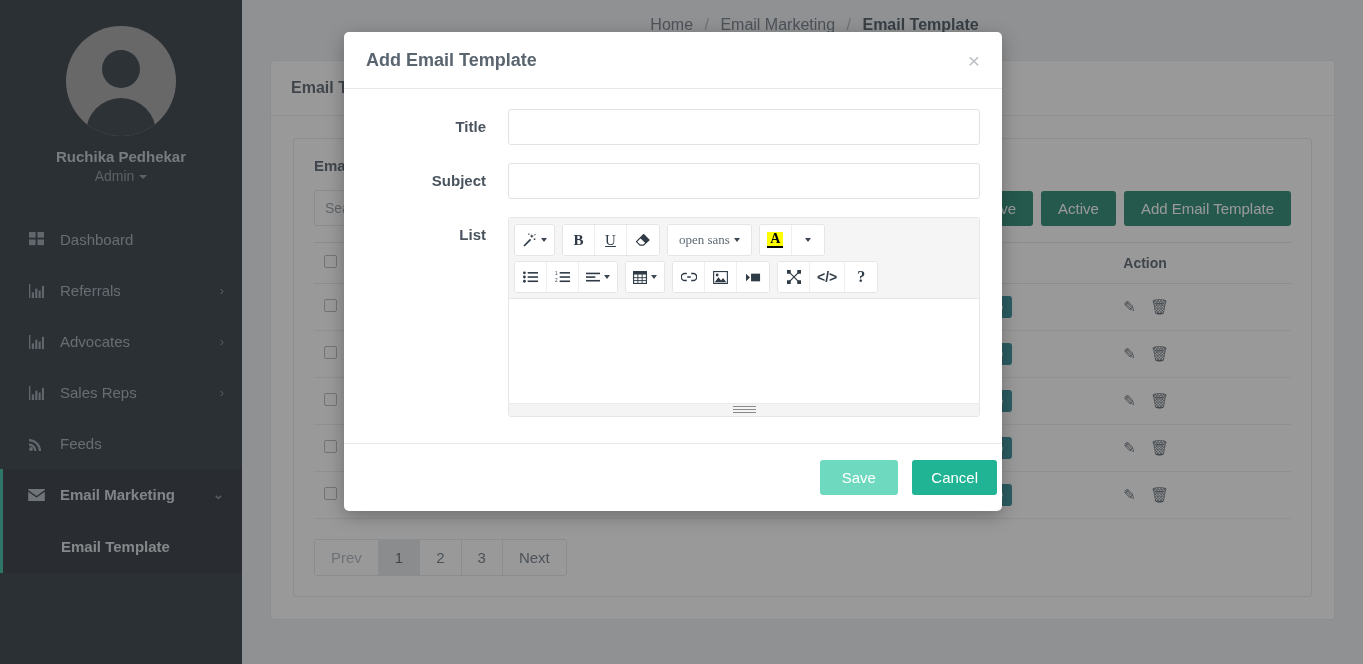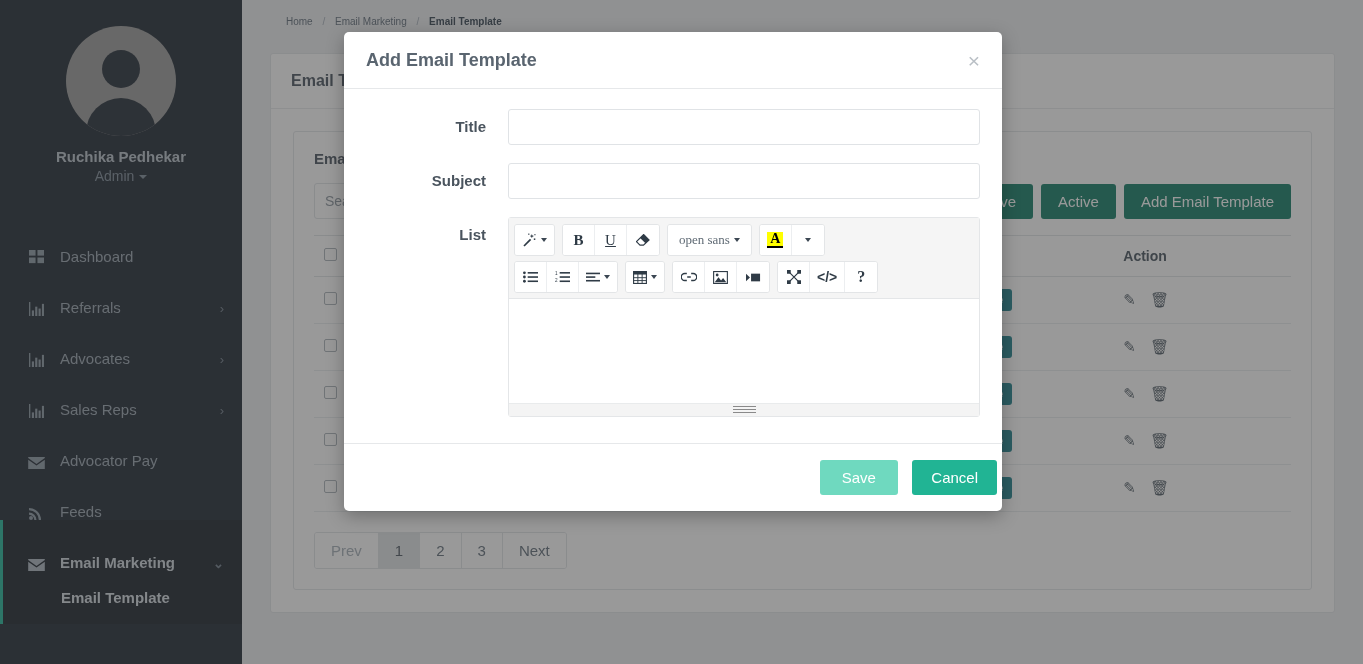--- a/index.html
+++ b/index.html
@@ -36,21 +36,21 @@
   }
   .p-role { margin-top: 3px; color: #7c8a97; font-size: 14px; }
   .caret-d {
     display: inline-block; width: 0; height: 0; margin-left: 5px;
     border-left: 4px solid transparent; border-right: 4px solid transparent;
     border-top: 4px solid #7c8a97; vertical-align: middle;
   }
 
   .nav { margin-top: 30px; }
   .nav-item {
-    display: flex; align-items: flex-end; height: 51px; padding: 0 18px 0 26px;
+    display: flex; align-items: center; height: 51px; padding: 0 18px 0 26px;
     color: #97a3ae; font-size: 15px; position: relative; cursor: pointer;
   }
   .nav-item .ico {
     width: 20px; margin-right: 14px; display: inline-flex;
     align-items: center; justify-content: center; color: #8b98a4;
   }
   .nav-item .lbl { flex: 1; }
   .nav-item.active {
     background: #161e27; color: #cdd5dc; font-weight: 600;
     border-left: 3px solid #1eb497; padding-left: 23px;
@@ -58,21 +58,21 @@
   .nav-sub {
     background: #161e27; height: 53px; display: flex; align-items: center;
     padding-left: 58px; color: #d4dbe1; font-size: 15px; font-weight: 600;
     border-left: 3px solid #1eb497; cursor: pointer;
   }
   .chev-r { color: #6f7d8a; font-size: 13px; }
 
   
   .content { position: absolute; left: 242px; top: 0; right: 0; bottom: 0; background: #eceef1; }
   .breadcrumb {
-    padding: 16px 0 0 44px; font-size: 10px; color: #5f6c78;
+    padding: 16px 0 0 24px; font-size: 16px; color: #5f6c78; text-align: center;
   }
   .breadcrumb .sep { color: #a3adb6; margin: 0 7px; }
   .breadcrumb .crumb-cur { color: #32414f; font-weight: 700; }
 
   .panel {
     margin: 26px 28px 0 28px; background: #fff;
     border: 1px solid #e2e5e8; border-radius: 3px;
   }
   .panel-head {
     padding: 18px 20px; font-size: 16px; color: #46515c; font-weight: 600;
@@ -271,29 +271,20 @@
               <rect x="6.6" y="5" width="2.3" height="10"></rect>
               <rect x="10.2" y="7" width="2.3" height="8"></rect>
               <rect x="13.8" y="2" width="2.2" height="13"></rect>
             </svg>
         </span>
         <span class="lbl">Sales Reps</span>
         <span class="chev-r">›</span>
       </div>
 
 
-      <div class="nav-item">
-        <span class="ico">
-          <svg width="17" height="12" viewBox="0 0 18 13" fill="#8b98a4">
-              <path d="M0 1.2 L9 7.6 L18 1.2 L18 0 L0 0 Z"></path>
-              <path d="M0 2.9 L0 13 L18 13 L18 2.9 L9 9.2 Z"></path>
-            </svg>
-        </span>
-        <span class="lbl">Advocator Pay</span>
-      </div>
 
       <div class="nav-item">
         <span class="ico">
           <svg width="14" height="14" viewBox="0 0 14 14" fill="#8b98a4">
               <circle cx="2" cy="12" r="2"></circle>
               <path d="M0 6.5 a7.5 7.5 0 0 1 7.5 7.5 h-2.2 a5.3 5.3 0 0 0 -5.3 -5.3 z"></path>
               <path d="M0 2 a12 12 0 0 1 12 12 h-2.2 a9.8 9.8 0 0 0 -9.8 -9.8 z"></path>
             </svg>
         </span>
         <span class="lbl">Feeds</span>

